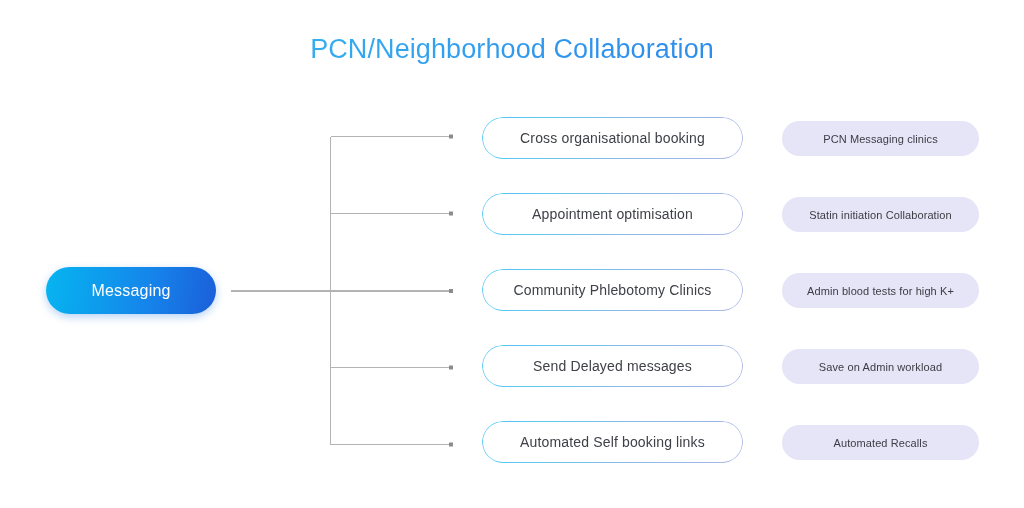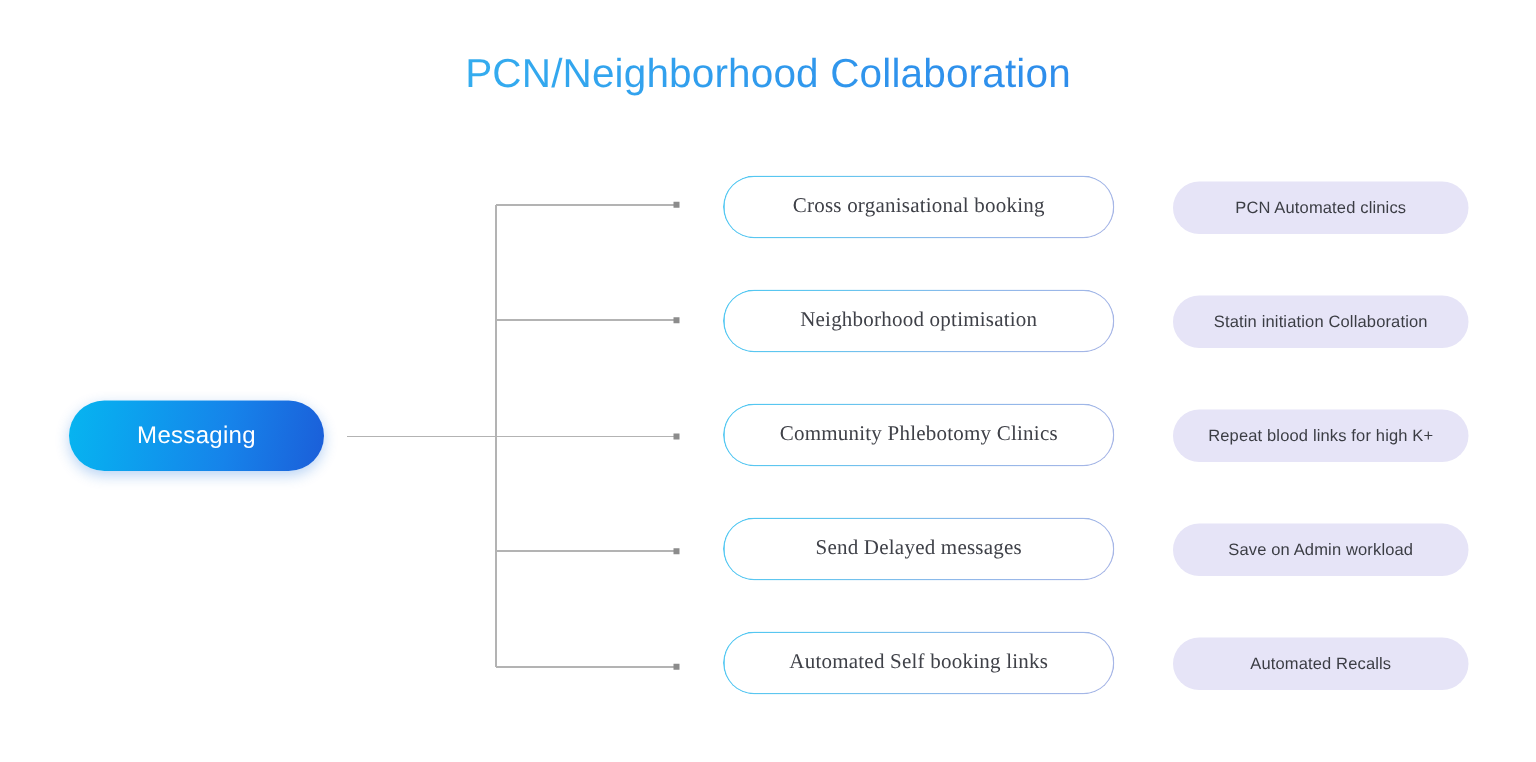--- a/index.html
+++ b/index.html
@@ -78,21 +78,20 @@
   .mid-pill {
     position: relative;
     width: 261px;
     height: 42px;
     margin-bottom: 34px;
     border-radius: 21px;
     background: #ffffff;
     display: flex;
     align-items: center;
     justify-content: center;
-    font-family: Liberation Serif, serif;
   }
   .mid-pill::before {
     content: "";
     position: absolute;
     inset: 0;
     border-radius: 21px;
     padding: 1.4px;
     background: linear-gradient(115deg, #4ec7f2 0%, #63c6ef 26%, #8fb8ea 62%, #a9b6e6 100%);
     -webkit-mask: linear-gradient(#fff 0 0) content-box, linear-gradient(#fff 0 0);
     -webkit-mask-composite: xor;
@@ -166,42 +165,42 @@
 
   <div class="source-node">
     <span class="source-node-label">Messaging</span>
   </div>
 
   <div class="mid-col">
     <div class="mid-pill">
       <span class="mid-pill-label">Cross organisational booking</span>
     </div>
     <div class="mid-pill">
-      <span class="mid-pill-label">Neighborhood optimisation</span>
+      <span class="mid-pill-label">Appointment optimisation</span>
     </div>
     <div class="mid-pill">
       <span class="mid-pill-label">Community Phlebotomy Clinics</span>
     </div>
     <div class="mid-pill">
       <span class="mid-pill-label">Send Delayed messages</span>
     </div>
     <div class="mid-pill">
       <span class="mid-pill-label">Automated Self booking links</span>
     </div>
   </div>
 
   <div class="right-col">
     <div class="right-pill">
-      <span class="right-pill-label">PCN Automated clinics</span>
+      <span class="right-pill-label">PCN Messaging clinics</span>
     </div>
     <div class="right-pill">
       <span class="right-pill-label">Statin initiation Collaboration</span>
     </div>
     <div class="right-pill">
-      <span class="right-pill-label">Repeat blood links for high K+</span>
+      <span class="right-pill-label">Admin blood tests for high K+</span>
     </div>
     <div class="right-pill">
       <span class="right-pill-label">Save on Admin workload</span>
     </div>
     <div class="right-pill">
       <span class="right-pill-label">Automated Recalls</span>
     </div>
   </div>
 
 </div>

